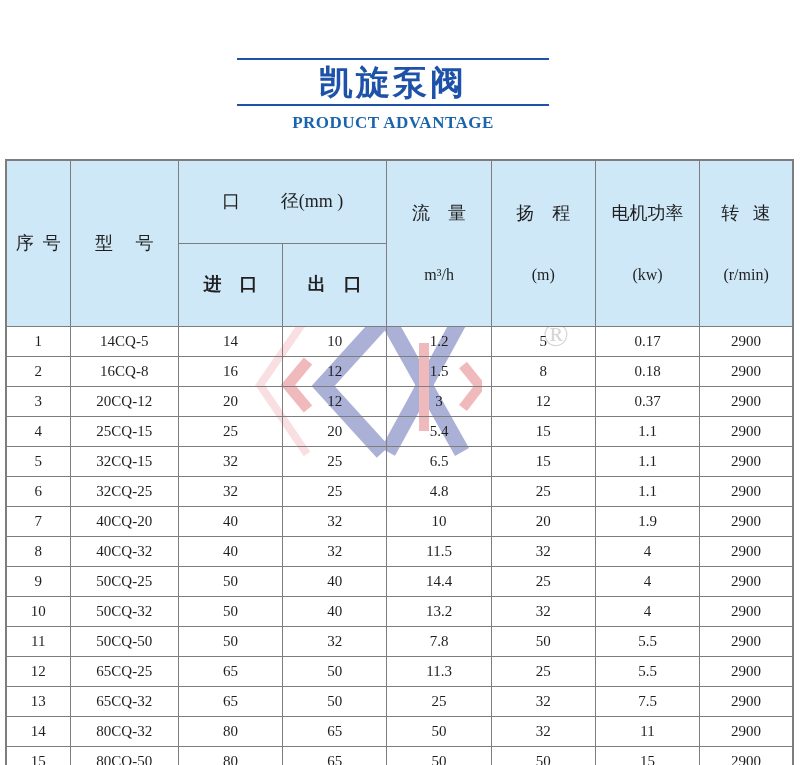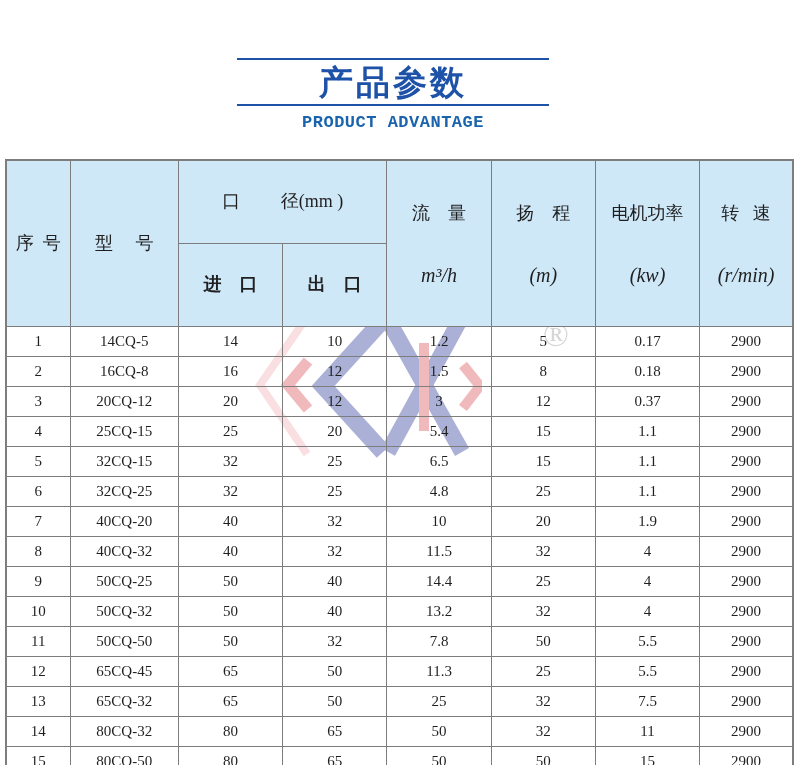--- a/index.html
+++ b/index.html
@@ -27,21 +27,21 @@
     text-align:center;z-index:2;
   }
   .rule{height:2px;background:var(--title-blue);}
   .title{
     font-family:"Liberation Sans","DejaVu Sans",sans-serif;
     font-size:34px;font-weight:bold;color:var(--title-blue);
     letter-spacing:3px;line-height:44px;
   }
   .subtitle{
     margin-top:7px;
-    font-family:Liberation Mono, monospace;
+    font-family:Liberation Serif, serif;
     font-size:17px;font-weight:bold;color:var(--subtitle-blue);
     letter-spacing:0.5px;
   }
 
   
   .watermark{position:absolute;left:0;top:0;width:800px;height:765px;z-index:0;}
   .wm-logo{position:absolute;left:250px;top:313px;opacity:0.42;}
   .wm-reg{
     position:absolute;left:543px;top:316px;
     font-size:34px;color:#cccccc;opacity:0.8;
@@ -66,21 +66,21 @@
     color:#1f1f1f;font-weight:normal;
   }
   table{border:2px solid var(--border);}
   thead th{
     background:var(--header-bg);
     font-size:18px;line-height:21px;
     white-space:pre;
   }
   thead tr.h-row1 th{height:30px;}
   thead tr.h-row2 th{height:30px;font-weight:bold;}
-  thead .unit{font-size:20px;line-height:18px;font-style:italic;}
+  thead .unit{font-size:16px;line-height:18px;}
   tbody td{
     height:30px;font-size:15px;background:transparent;
     white-space:nowrap;
   }
 </style>
 </head>
 <body>
 
 <div class="page">
 
@@ -92,21 +92,21 @@
       <line x1="138" y1="7" x2="212" y2="139" stroke="#3947a0" stroke-width="16"></line>
       <line x1="210" y1="7" x2="138" y2="139" stroke="#3947a0" stroke-width="16"></line>
       <line x1="174" y1="30" x2="174" y2="118" stroke="#dd5a5f" stroke-width="10"></line>
       <polyline points="213,52 230,73 213,95" fill="none" stroke="#dd5a5f" stroke-width="10"></polyline>
     </svg>
     <div class="wm-reg">®</div>
   </div>
 
   <div class="title-block">
     <div class="rule"></div>
-    <div class="title">产品参数</div>
+    <div class="title">凯旋泵阀</div>
     <div class="rule"></div>
     <div class="subtitle">PRODUCT ADVANTAGE</div>
   </div>
 
   <table>
     <colgroup>
       <col style="width:64px">
         <col style="width:108px">
         <col style="width:104px">
       <col style="width:104px">
@@ -248,21 +248,21 @@
           <td>50CQ-50</td>
           <td>50</td>
           <td>32</td>
           <td>7.8</td>
           <td>50</td>
           <td>5.5</td>
           <td>2900</td>
         </tr>
         <tr>
           <td>12</td>
-          <td>65CQ-45</td>
+          <td>65CQ-25</td>
           <td>65</td>
           <td>50</td>
           <td>11.3</td>
           <td>25</td>
           <td>5.5</td>
           <td>2900</td>
         </tr>
         <tr>
           <td>13</td>
           <td>65CQ-32</td>

